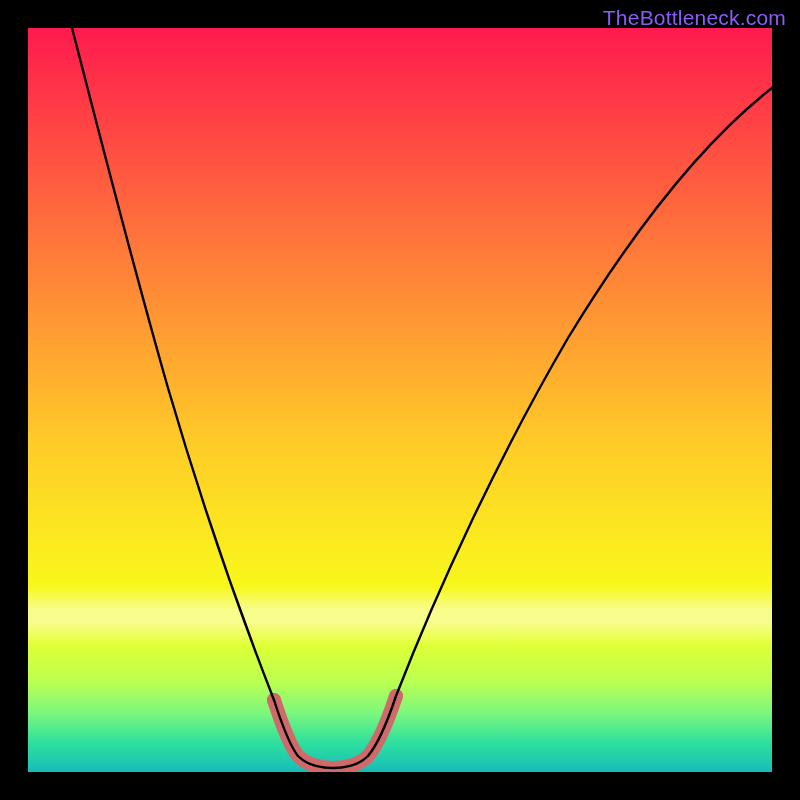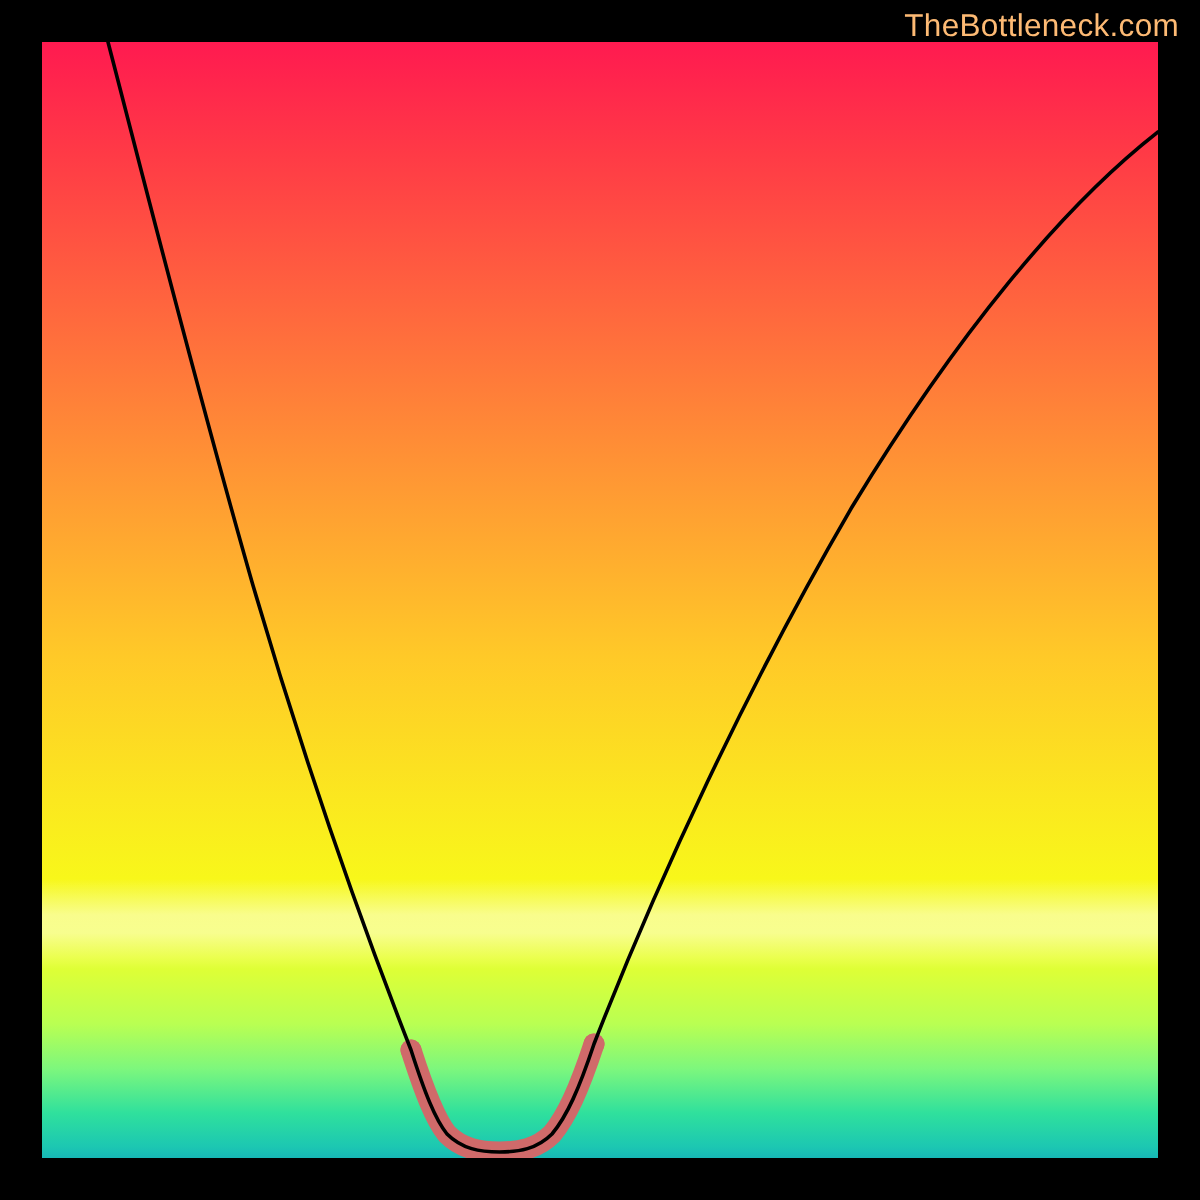--- a/index.html
+++ b/index.html
@@ -56,21 +56,21 @@
     inset: 0;
     width: 100%;
     height: 100%;
   }
   .watermark {
     position: absolute;
     top: 6px;
     right: 14px;
     font-family: Arial, Helvetica, sans-serif;
     font-size: 21px;
-    color: #fdba74;
+    color: #8b5cf6;
     letter-spacing: 0.2px;
     user-select: none;
   }
 </style>
 </head>
 <body>
 
 <div class="frame">
   <div class="watermark">TheBottleneck.com</div>
 

